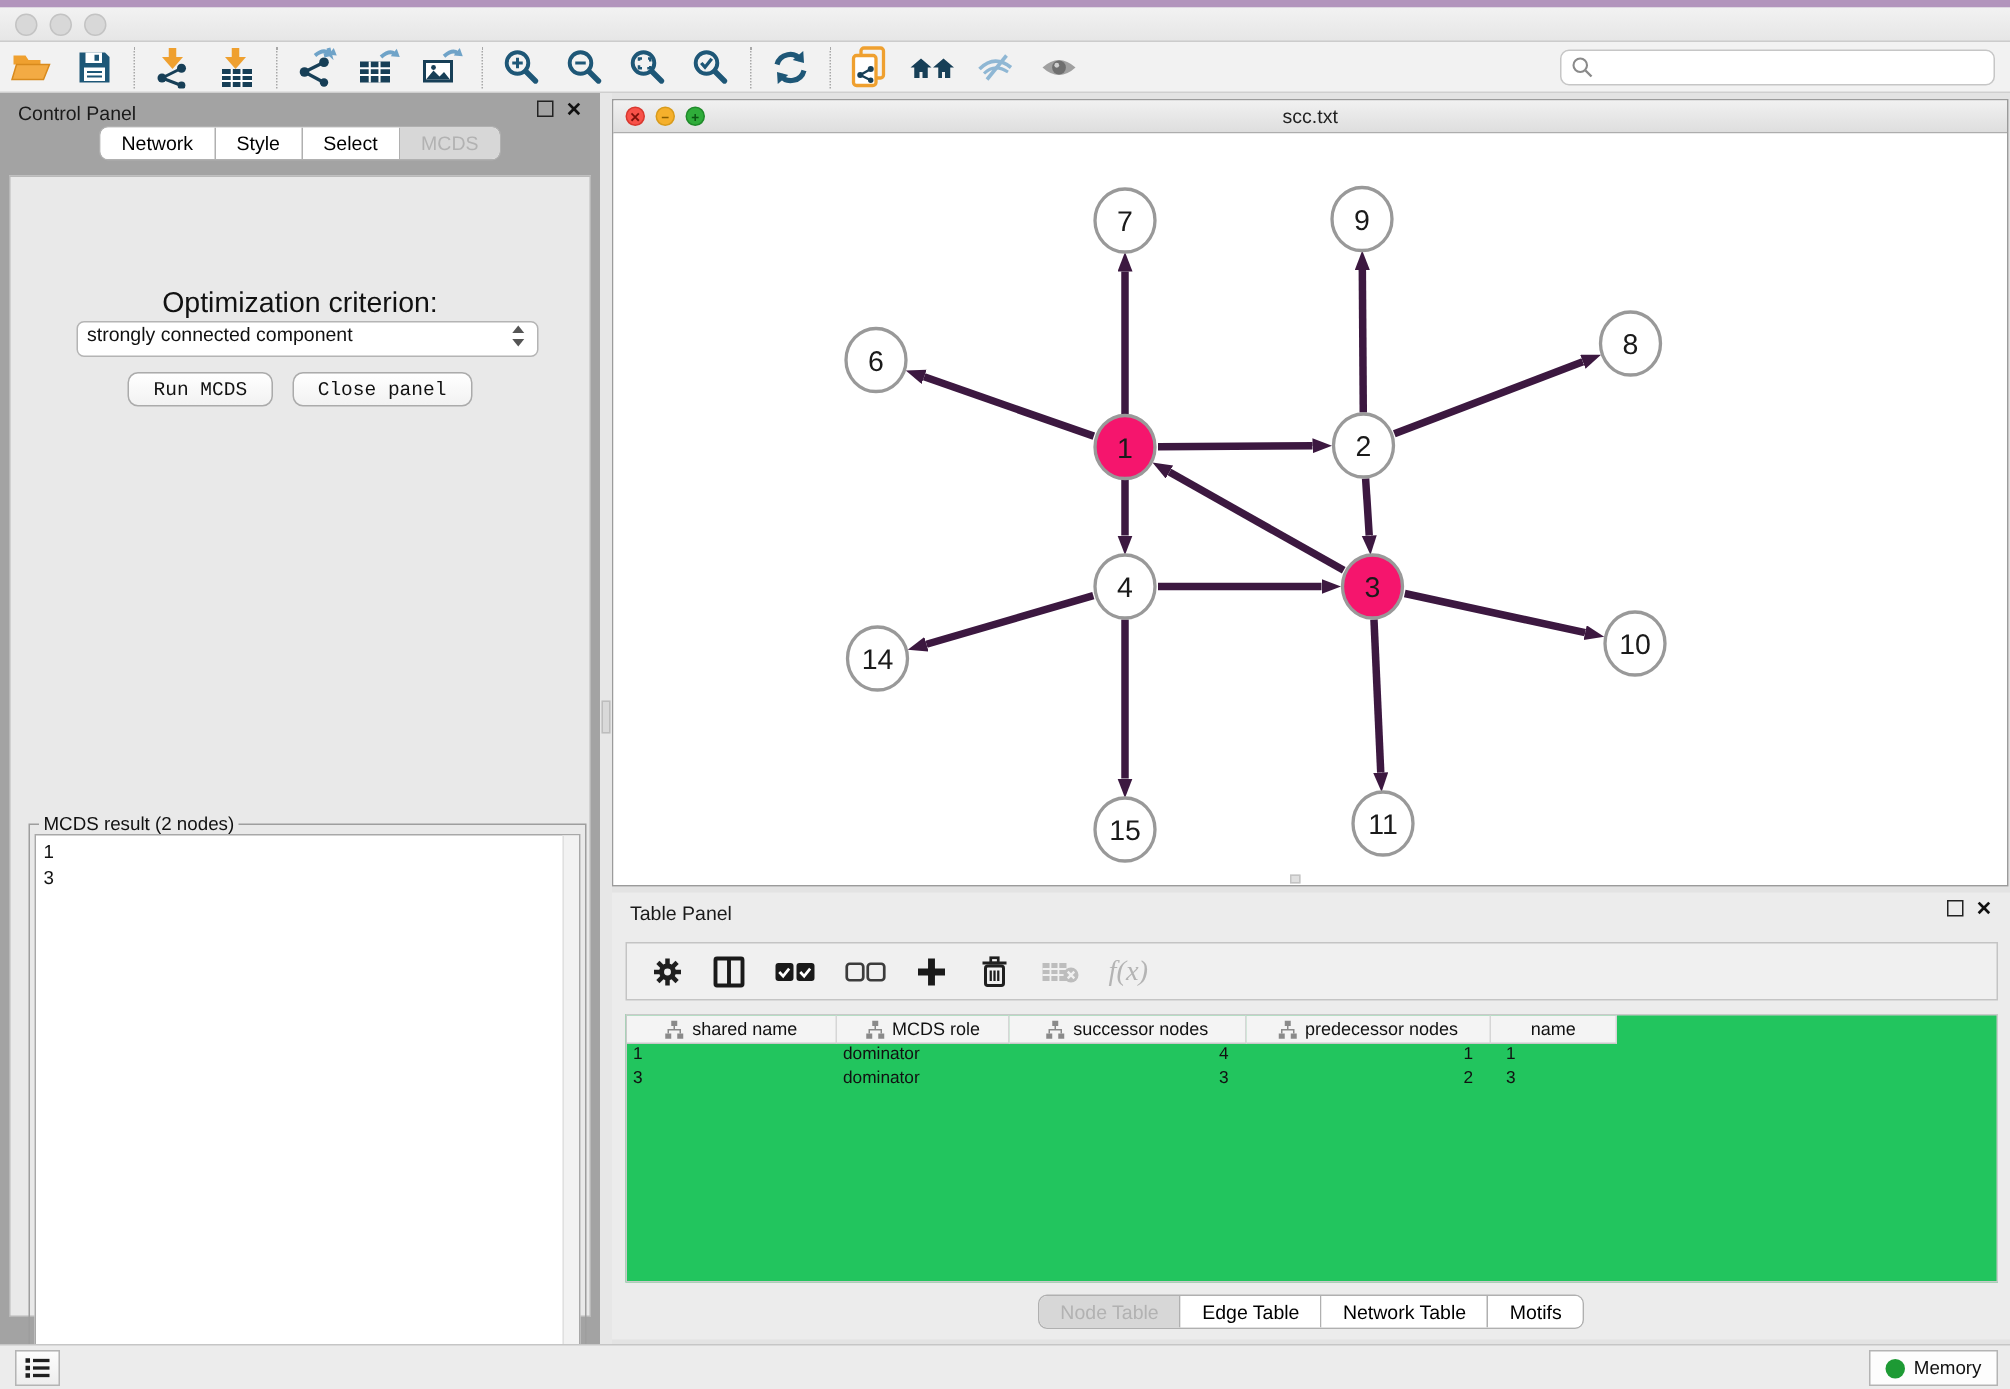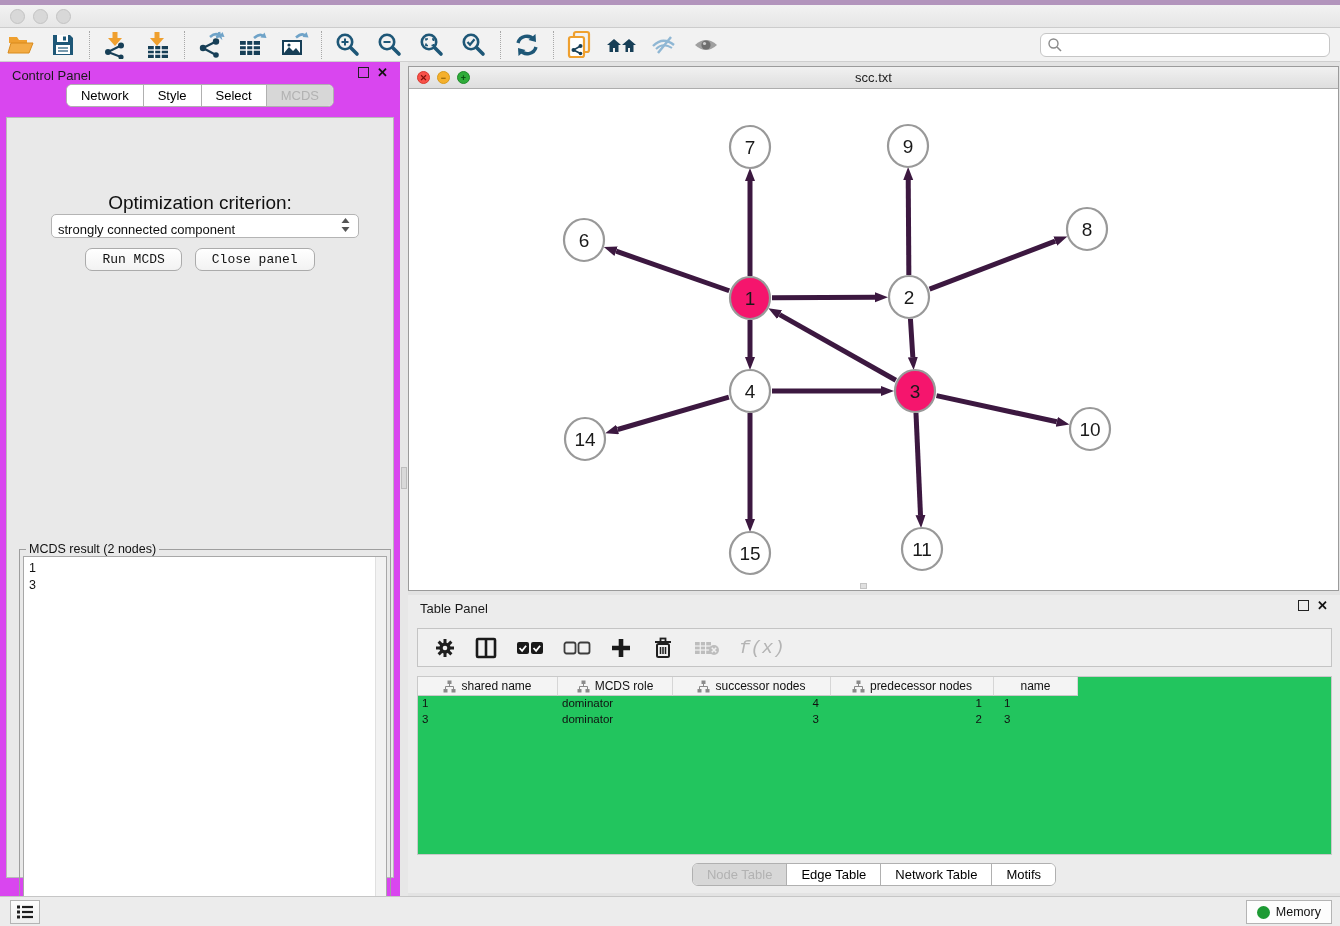--- a/index.html
+++ b/index.html
@@ -13,36 +13,36 @@
   .win-title { position:absolute; top:4px; left:0; width:100%; text-align:center; font-size:13px; color:#a3a0a0; }
 
   
   .toolbar { position:absolute; left:0; top:28px; width:1340px; height:34px; background:#f2f2f2; border-bottom:1px solid #cfcfcf; display:flex; align-items:center; }
   .tbtn { width:36px; height:30px; display:flex; align-items:center; justify-content:center; margin:0 3px; }
   .tsep { width:1px; height:28px; margin:0 5px; border-left:1px dotted #a8a8a8; }
   .searchbox { position:absolute; right:10px; top:5px; width:290px; height:24px; background:#ffffff; border:1px solid #c6c6c6; border-radius:6px; display:flex; align-items:center; padding-left:6px; }
   .searchbox input { border:none; outline:none; flex:1; font-size:12px; height:18px; font-family:"Liberation Sans",sans-serif; background:transparent; }
 
   
-  .control-panel { position:absolute; left:0; top:62px; width:400px; height:834px; background:#d946ef; }
+  .control-panel { position:absolute; left:0; top:62px; width:400px; height:834px; background:#a3a3a3; }
   .panel-header { position:relative; height:26px; }
   .panel-title { position:absolute; left:12px; top:6px; font-size:13px; color:#1a1a1a; }
   .panel-icons { position:absolute; right:12px; top:5px; display:flex; gap:8px; align-items:center; }
   .float-icon { width:11px; height:11px; border:1.5px solid #222; display:inline-block; }
   .close-icon { font-size:13px; font-weight:bold; color:#111; line-height:11px; }
 
   .tabs-row { position:absolute; left:0; top:22px; width:100%; display:flex; justify-content:center; }
   .tabgroup { display:flex; border:1px solid #b0b0b0; border-radius:6px; overflow:hidden; background:#fff; }
   .tab { padding:3px 14px; font-size:13px; background:#ffffff; color:#000; border-right:1px solid #b0b0b0; cursor:default; }
   .tab:last-child { border-right:none; }
   .tab.active { background:#d7d7d7; color:#b2b2b2; }
 
   .cp-body { position:absolute; left:6px; top:55px; width:388px; height:761px; background:#e9e9e9; border:1px solid #b9b9b9; }
   .opt-label { position:absolute; top:74px; width:100%; text-align:center; font-size:19px; color:#111; }
-  .criterion { position:absolute; left:44px; top:96px; width:308px; height:24px; background:#fff; border:1px solid #b4b4b4; border-radius:5px; font-size:13px; color:#111; display:flex; align-items:flex-end; padding:0 6px; }
+  .criterion { position:absolute; left:44px; top:96px; width:308px; height:24px; background:#fff; border:1px solid #b4b4b4; border-radius:5px; font-size:13px; color:#111; display:flex; align-items:flex-start; padding:0 6px; }
   .criterion .stepper { margin-left:auto; }
   .btn-row { position:absolute; left:0; top:130px; width:100%; display:flex; justify-content:center; gap:13px; }
   .mac-btn { background:linear-gradient(#ffffff,#f2f2f2); border:1px solid #ababab; border-radius:7px; font-size:13px; color:#111; padding:3px 16px; height:23px; font-family:Liberation Mono, monospace;text-align:center; }
 
   .result-group { position:absolute; left:12px; top:431px; width:372px; height:379px; border:1px solid #9e9e9e; }
   .result-legend { position:absolute; left:6px; top:-8px; background:#e9e9e9; padding:0 3px; font-size:12.5px; color:#111; }
   .result-area { position:absolute; left:3px; top:6px; right:3px; bottom:3px; background:#ffffff; border:1px solid #a8a8a8; }
   .result-text { position:absolute; left:5px; top:3px; font-size:12.5px; color:#111; white-space:pre; line-height:17px; }
   .result-scroll { position:absolute; right:0; top:0; bottom:0; width:11px; background:#f2f2f2; border-left:1px solid #e0e0e0; }
 
@@ -58,21 +58,21 @@
   .tl.yellow { left:28px; background:#f5b02c; border:1px solid #d89b1c; color:#8a5d00; }
   .tl.green { left:48px; background:#2fac3a; border:1px solid #1f8a2a; color:#0b5413; }
   .net-title { position:absolute; top:3px; width:100%; text-align:center; font-size:13px; color:#222; }
   .net-canvas { position:absolute; left:0; top:22px; width:929px; height:501px; background:#ffffff; }
   .net-resize { position:absolute; left:451px; bottom:1px; width:7px; height:6px; background:#e0e0e0; border:1px solid #c4c4c4; }
 
   
   .table-panel { position:absolute; left:408px; top:595px; width:932px; height:298px; background:#ececec; }
   .tp-toolbar { position:absolute; left:9px; top:33px; width:915px; height:39px; background:#f0f0f0; border:1px solid #c4c4c4; display:flex; align-items:center; gap:19px; padding-left:16px; }
   .tp-tool { display:flex; align-items:center; justify-content:center; }
-  .fx { font-family:Liberation Mono, monospace; font-style:italic; font-size:19px; color:#b4b4b4; }
+  .fx { font-family:Liberation Serif, serif; font-style:italic; font-size:19px; color:#b4b4b4; }
   .tbl { position:absolute; left:9px; top:81px; width:915px; height:179px; background:#22c55e; border:1px solid #c9c9c9; }
   .tbl-header { display:flex; height:19px; }
   .th { background:#f4f4f4; border-right:1px solid #d6d6d6; border-bottom:1px solid #c9c9c9; font-size:12px; color:#111; display:flex; align-items:center; justify-content:center; gap:5px; }
   .tbl-row { display:flex; height:16px; }
   .td { font-size:11.5px; color:#111; padding:1px 4px; white-space:nowrap; }
   .td.r { text-align:right; padding-right:12px; }
   .bottom-tabs { position:absolute; left:0; top:268px; width:100%; display:flex; justify-content:center; }
 
   
   .statusbar { position:absolute; left:0; top:896px; width:1340px; height:30px; background:#ececec; border-top:1px solid #c6c6c6; }

